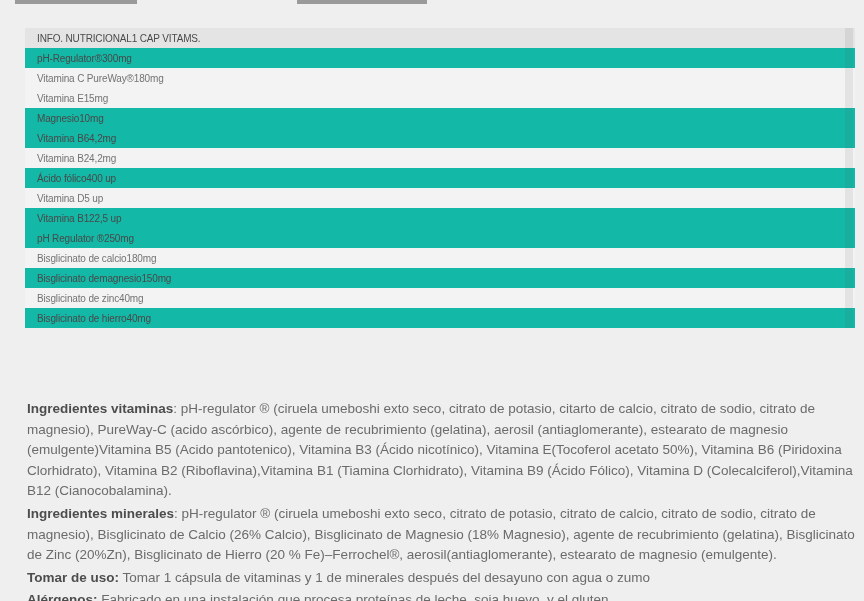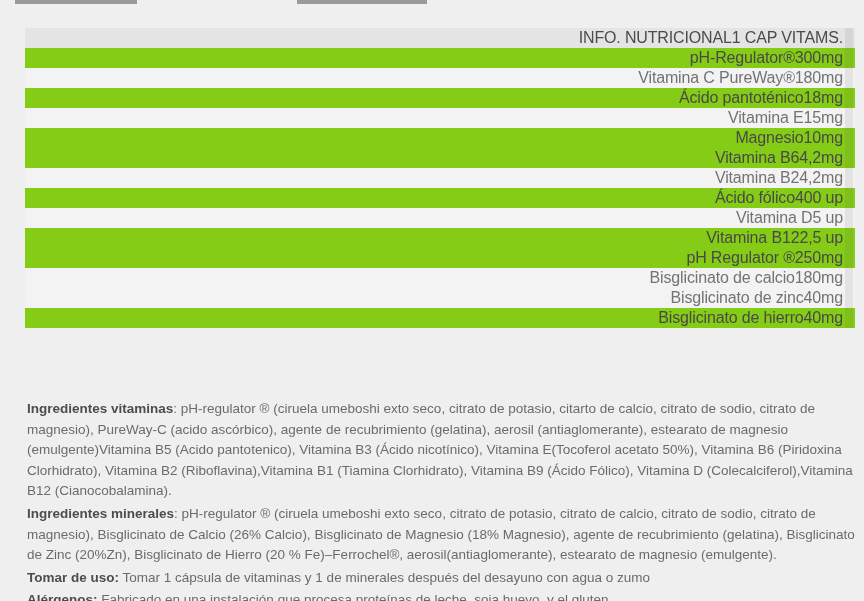--- a/index.html
+++ b/index.html
@@ -12,28 +12,28 @@
   }
   .top-bar{position:absolute;top:0;height:4px;background:#9a9a9a;}
   .top-bar.b1{left:15px;width:122px;}
   .top-bar.b2{left:297px;width:130px;}
 
   .nutri-table{
     position:absolute;left:25px;top:28px;width:830px;
   }
   .trow{
     height:20px;
-    display:flex;align-items:center;justify-content:flex-end;
+    display:flex;align-items:center;justify-content:flex-start;
     padding:0 12px;box-sizing:border-box;
-    font-size:16px;letter-spacing:-0.15px;
+    font-size:10px;letter-spacing:-0.15px;
     white-space:nowrap;
   }
   .thead{background:#e4e4e4;color:#4b4b4b;}
   .thead2{background:#f0f0f0;color:#3d3d3d;font-weight:bold;}
-  .gray{background:#84cc16;color:#494949;}
+  .gray{background:#14b8a6;color:#494949;}
   .light{background:#f3f3f3;color:#737373;}
   .cell-value{text-align:right;}
   .table-edge{
     position:absolute;right:2px;top:0;bottom:0;width:8px;
     background:rgba(90,90,90,0.10);
   }
 
   .info-block{
     position:absolute;left:25px;top:397px;width:832px;
     font-size:13.5px;line-height:20.6px;color:#6b6b6b;
@@ -54,24 +54,20 @@
     <span class="cell-value">1 CAP VITAMS.</span>
   </div>
 
   <div class="trow gray">
     <span class="cell-label">pH-Regulator®</span>
     <span class="cell-value">300mg</span>
   </div>
   <div class="trow light">
     <span class="cell-label">Vitamina C PureWay®</span>
     <span class="cell-value">180mg</span>
-  </div>
-  <div class="trow gray">
-    <span class="cell-label">Ácido pantoténico</span>
-    <span class="cell-value">18mg</span>
   </div>
   <div class="trow light">
     <span class="cell-label">Vitamina E</span>
     <span class="cell-value">15mg</span>
   </div>
   <div class="trow gray">
     <span class="cell-label">Magnesio</span>
     <span class="cell-value">10mg</span>
   </div>
   <div class="trow gray">
@@ -97,20 +93,24 @@
 
 
   <div class="trow gray">
     <span class="cell-label">pH Regulator ®</span>
     <span class="cell-value">250mg</span>
   </div>
   <div class="trow light">
     <span class="cell-label">Bisglicinato de calcio</span>
     <span class="cell-value">180mg</span>
   </div>
+  <div class="trow gray">
+    <span class="cell-label">Bisglicinato demagnesio</span>
+    <span class="cell-value">150mg</span>
+  </div>
   <div class="trow light">
     <span class="cell-label">Bisglicinato de zinc</span>
     <span class="cell-value">40mg</span>
   </div>
   <div class="trow gray">
     <span class="cell-label">Bisglicinato de hierro</span>
     <span class="cell-value">40mg</span>
   </div>
 
   <div class="table-edge"></div>

